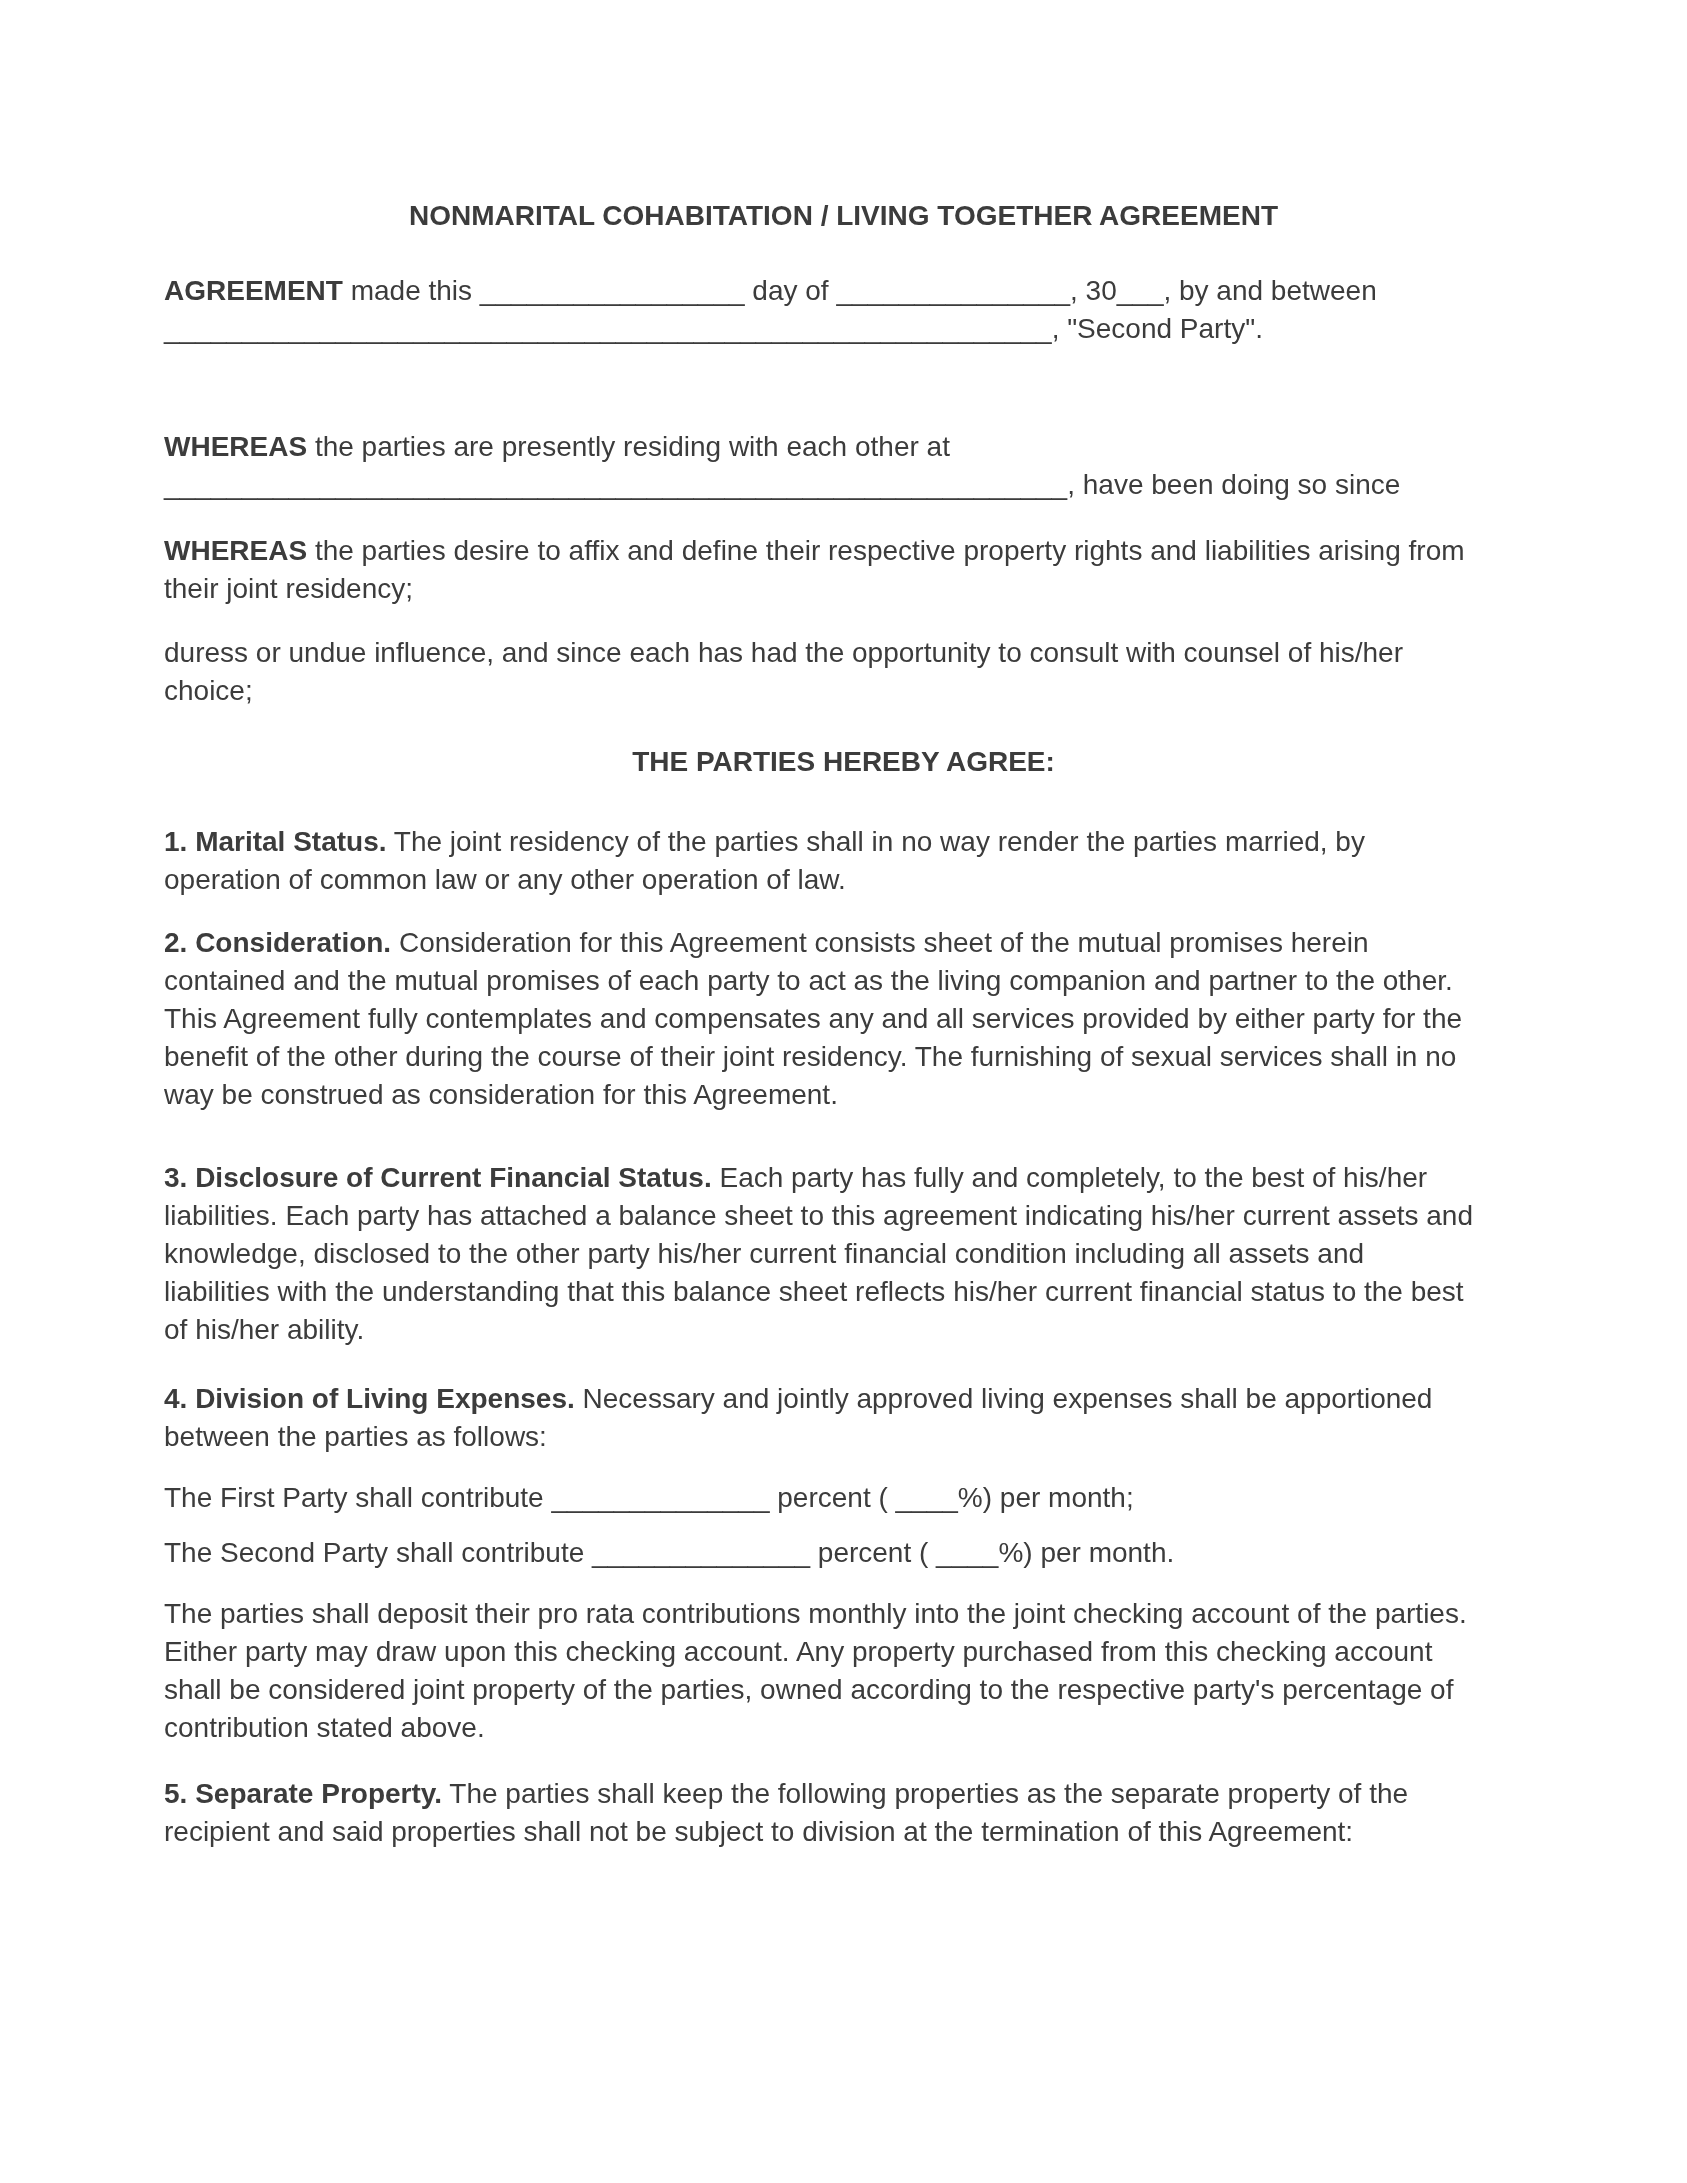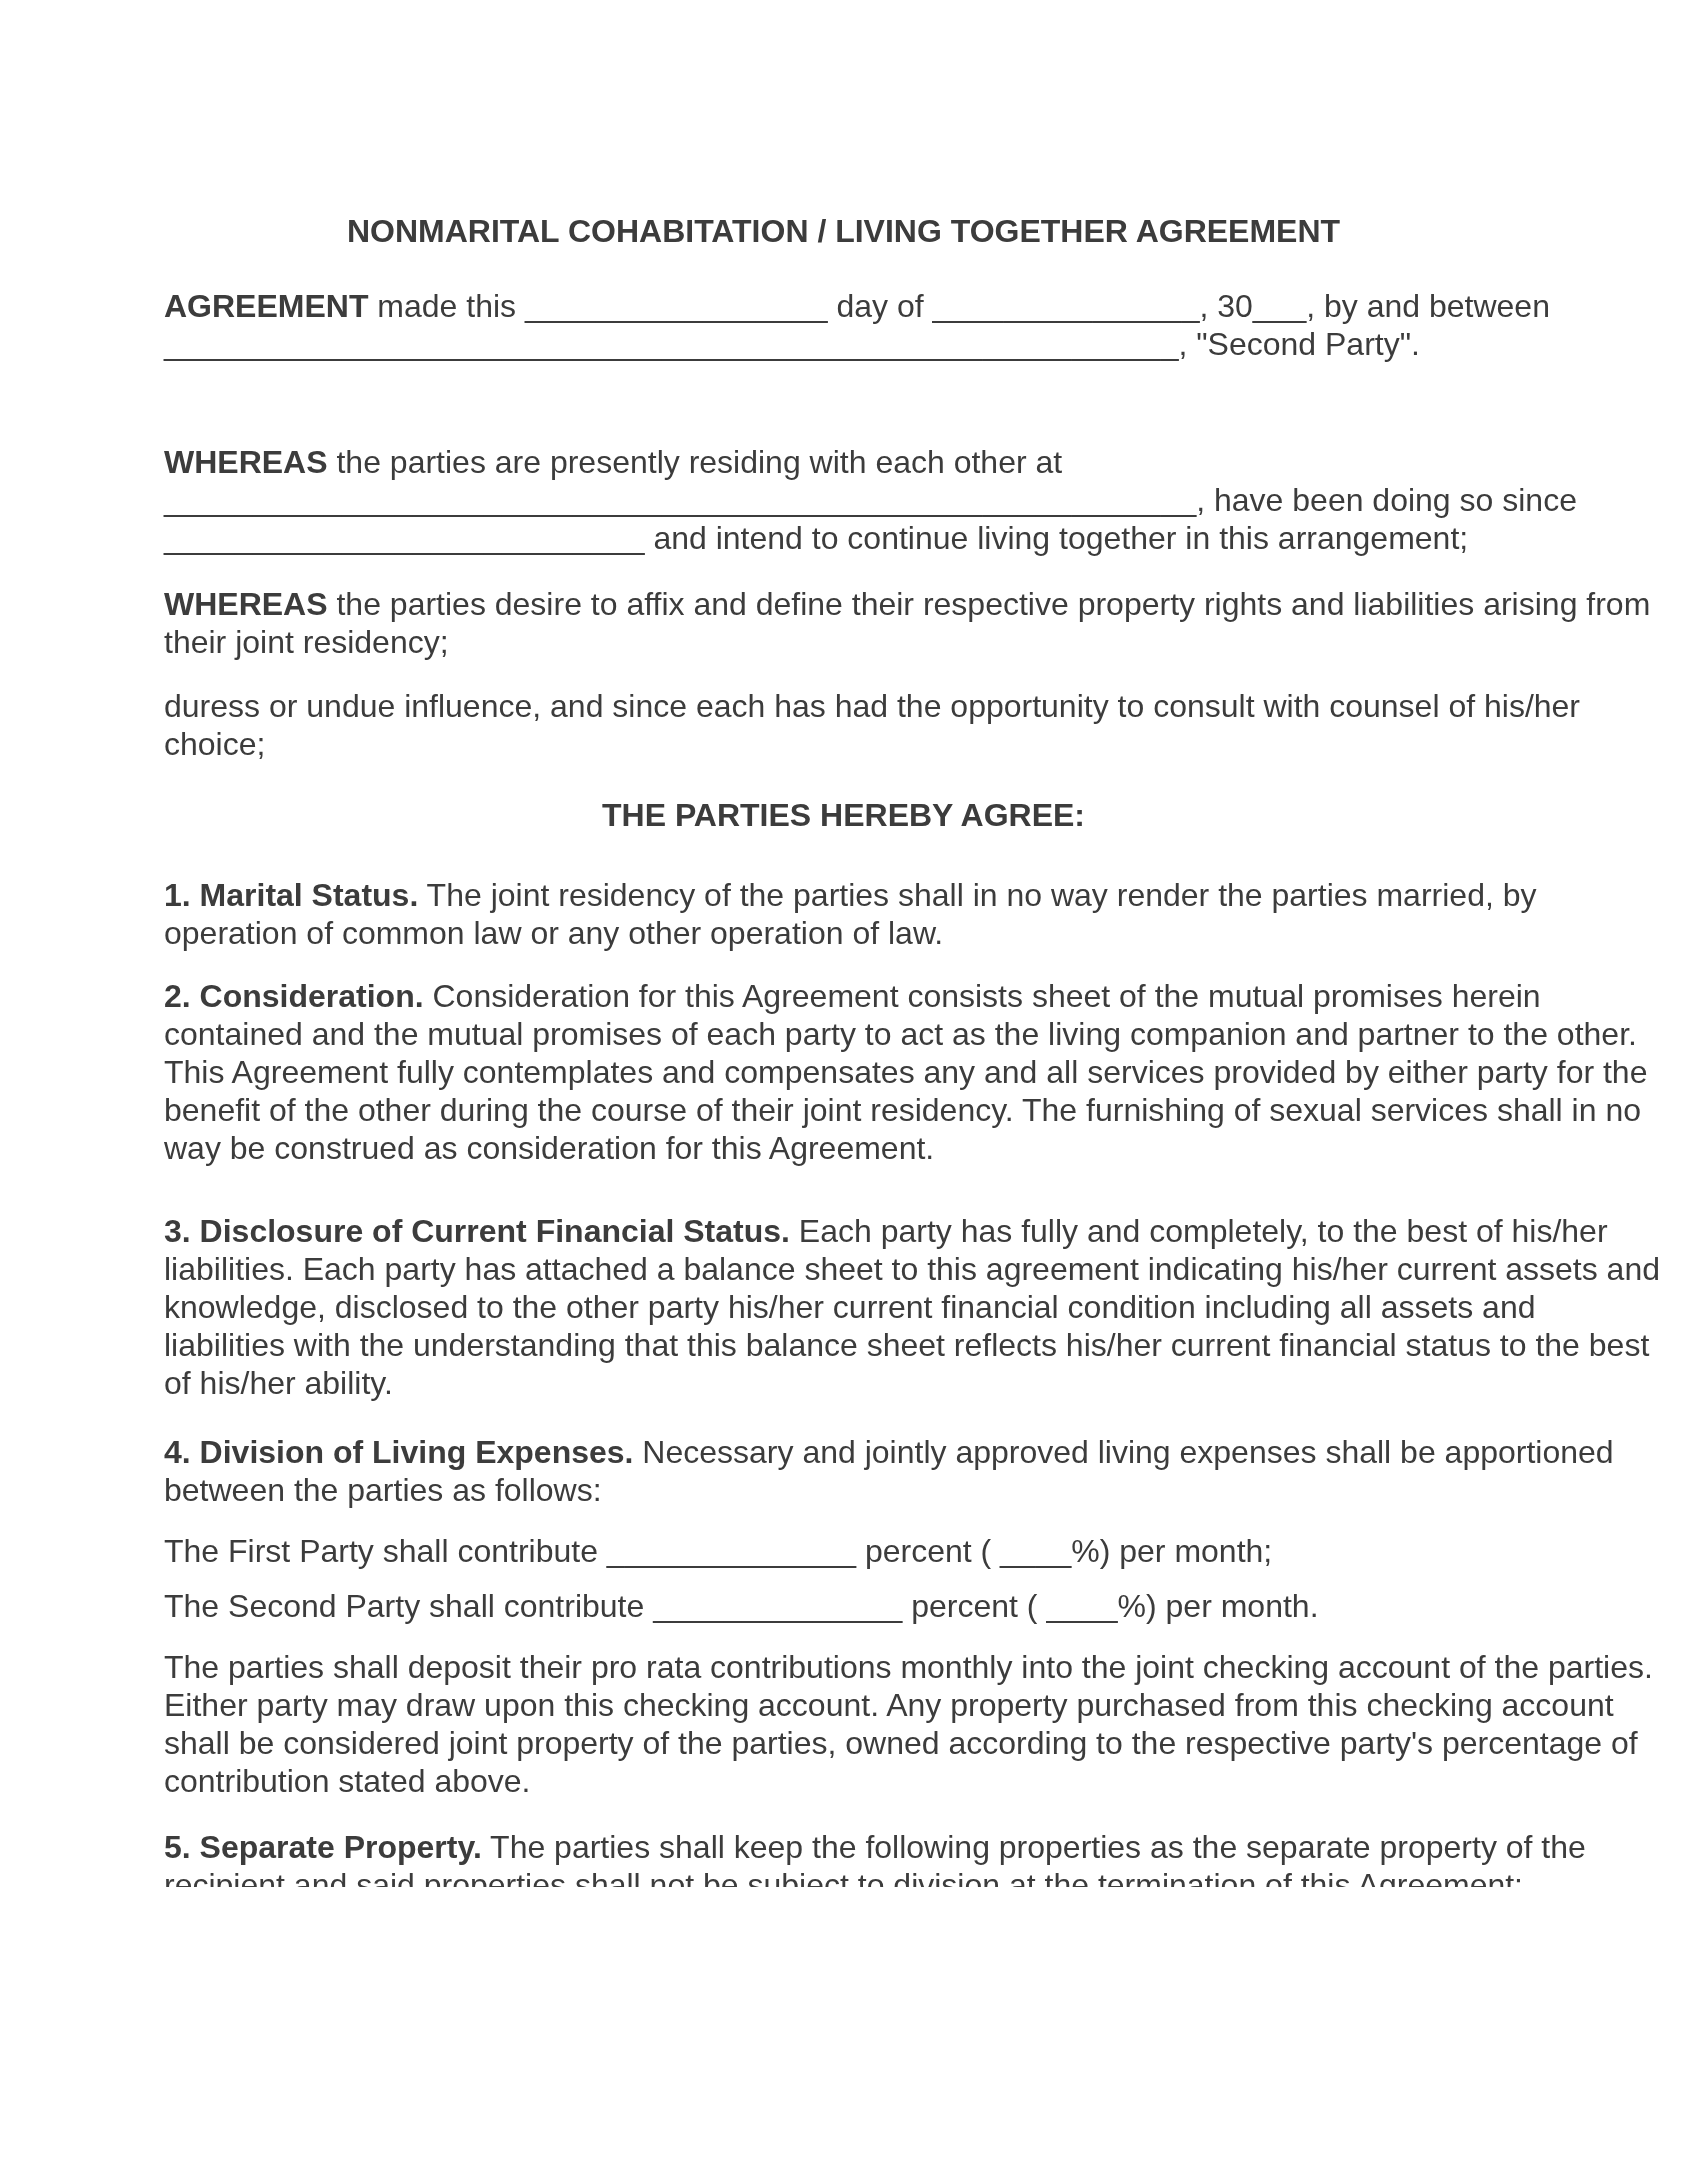--- a/index.html
+++ b/index.html
@@ -8,25 +8,24 @@
   }
   html,body{margin:0;padding:0;background:#ffffff;}
   .page{
     position:relative;
     width:1687px;
     height:1872px;
     background:var(--page-bg);
     box-sizing:border-box;
     padding:0 164px;
     font-family:"Liberation Sans", sans-serif;
-    font-size:32px;
+    font-size:28px;
     line-height:38px;
     color:var(--text-color);
     overflow:hidden;
-    margin-top:15px;
   }
   .doc-title{
     margin:197px 0 37px 0;
     text-align:center;
     font-weight:700;
     white-space:pre;
   }
   #doc-body p{margin:0;}
   .line{display:block;white-space:pre;}
   .bold{font-weight:700;}
@@ -52,21 +51,20 @@
 <div class="page">
   <div class="doc-title">NONMARITAL COHABITATION / LIVING TOGETHER AGREEMENT</div>
   <div id="doc-body">
       <p>
         <span class="line"><span class="bold">AGREEMENT</span><span> made this </span><span class="blank">_________________</span><span> day of </span><span class="blank">_______________</span><span>, 30</span><span class="blank">___</span><span>, by and between</span></span>
         <span class="line"><span class="blank">_________________________________________________________</span><span>, "Second Party".</span></span>
       </p>
       <p>
         <span class="line"><span class="bold">WHEREAS</span><span> the parties are presently residing with each other at</span></span>
         <span class="line"><span class="blank">__________________________________________________________</span><span>, have been doing so since</span></span>
-        <span class="line"><span class="blank">___________________________</span><span> and intend to continue living together in this arrangement;</span></span>
       </p>
       <p>
         <span class="line"><span class="bold">WHEREAS</span><span> the parties desire to affix and define their respective property rights and liabilities arising from</span></span>
         <span class="line"><span>their joint residency;</span></span>
       </p>
       <p>
         <span class="line"><span>duress or undue influence, and since each has had the opportunity to consult with counsel of his/her</span></span>
         <span class="line"><span>choice;</span></span>
       </p>
       <p>

